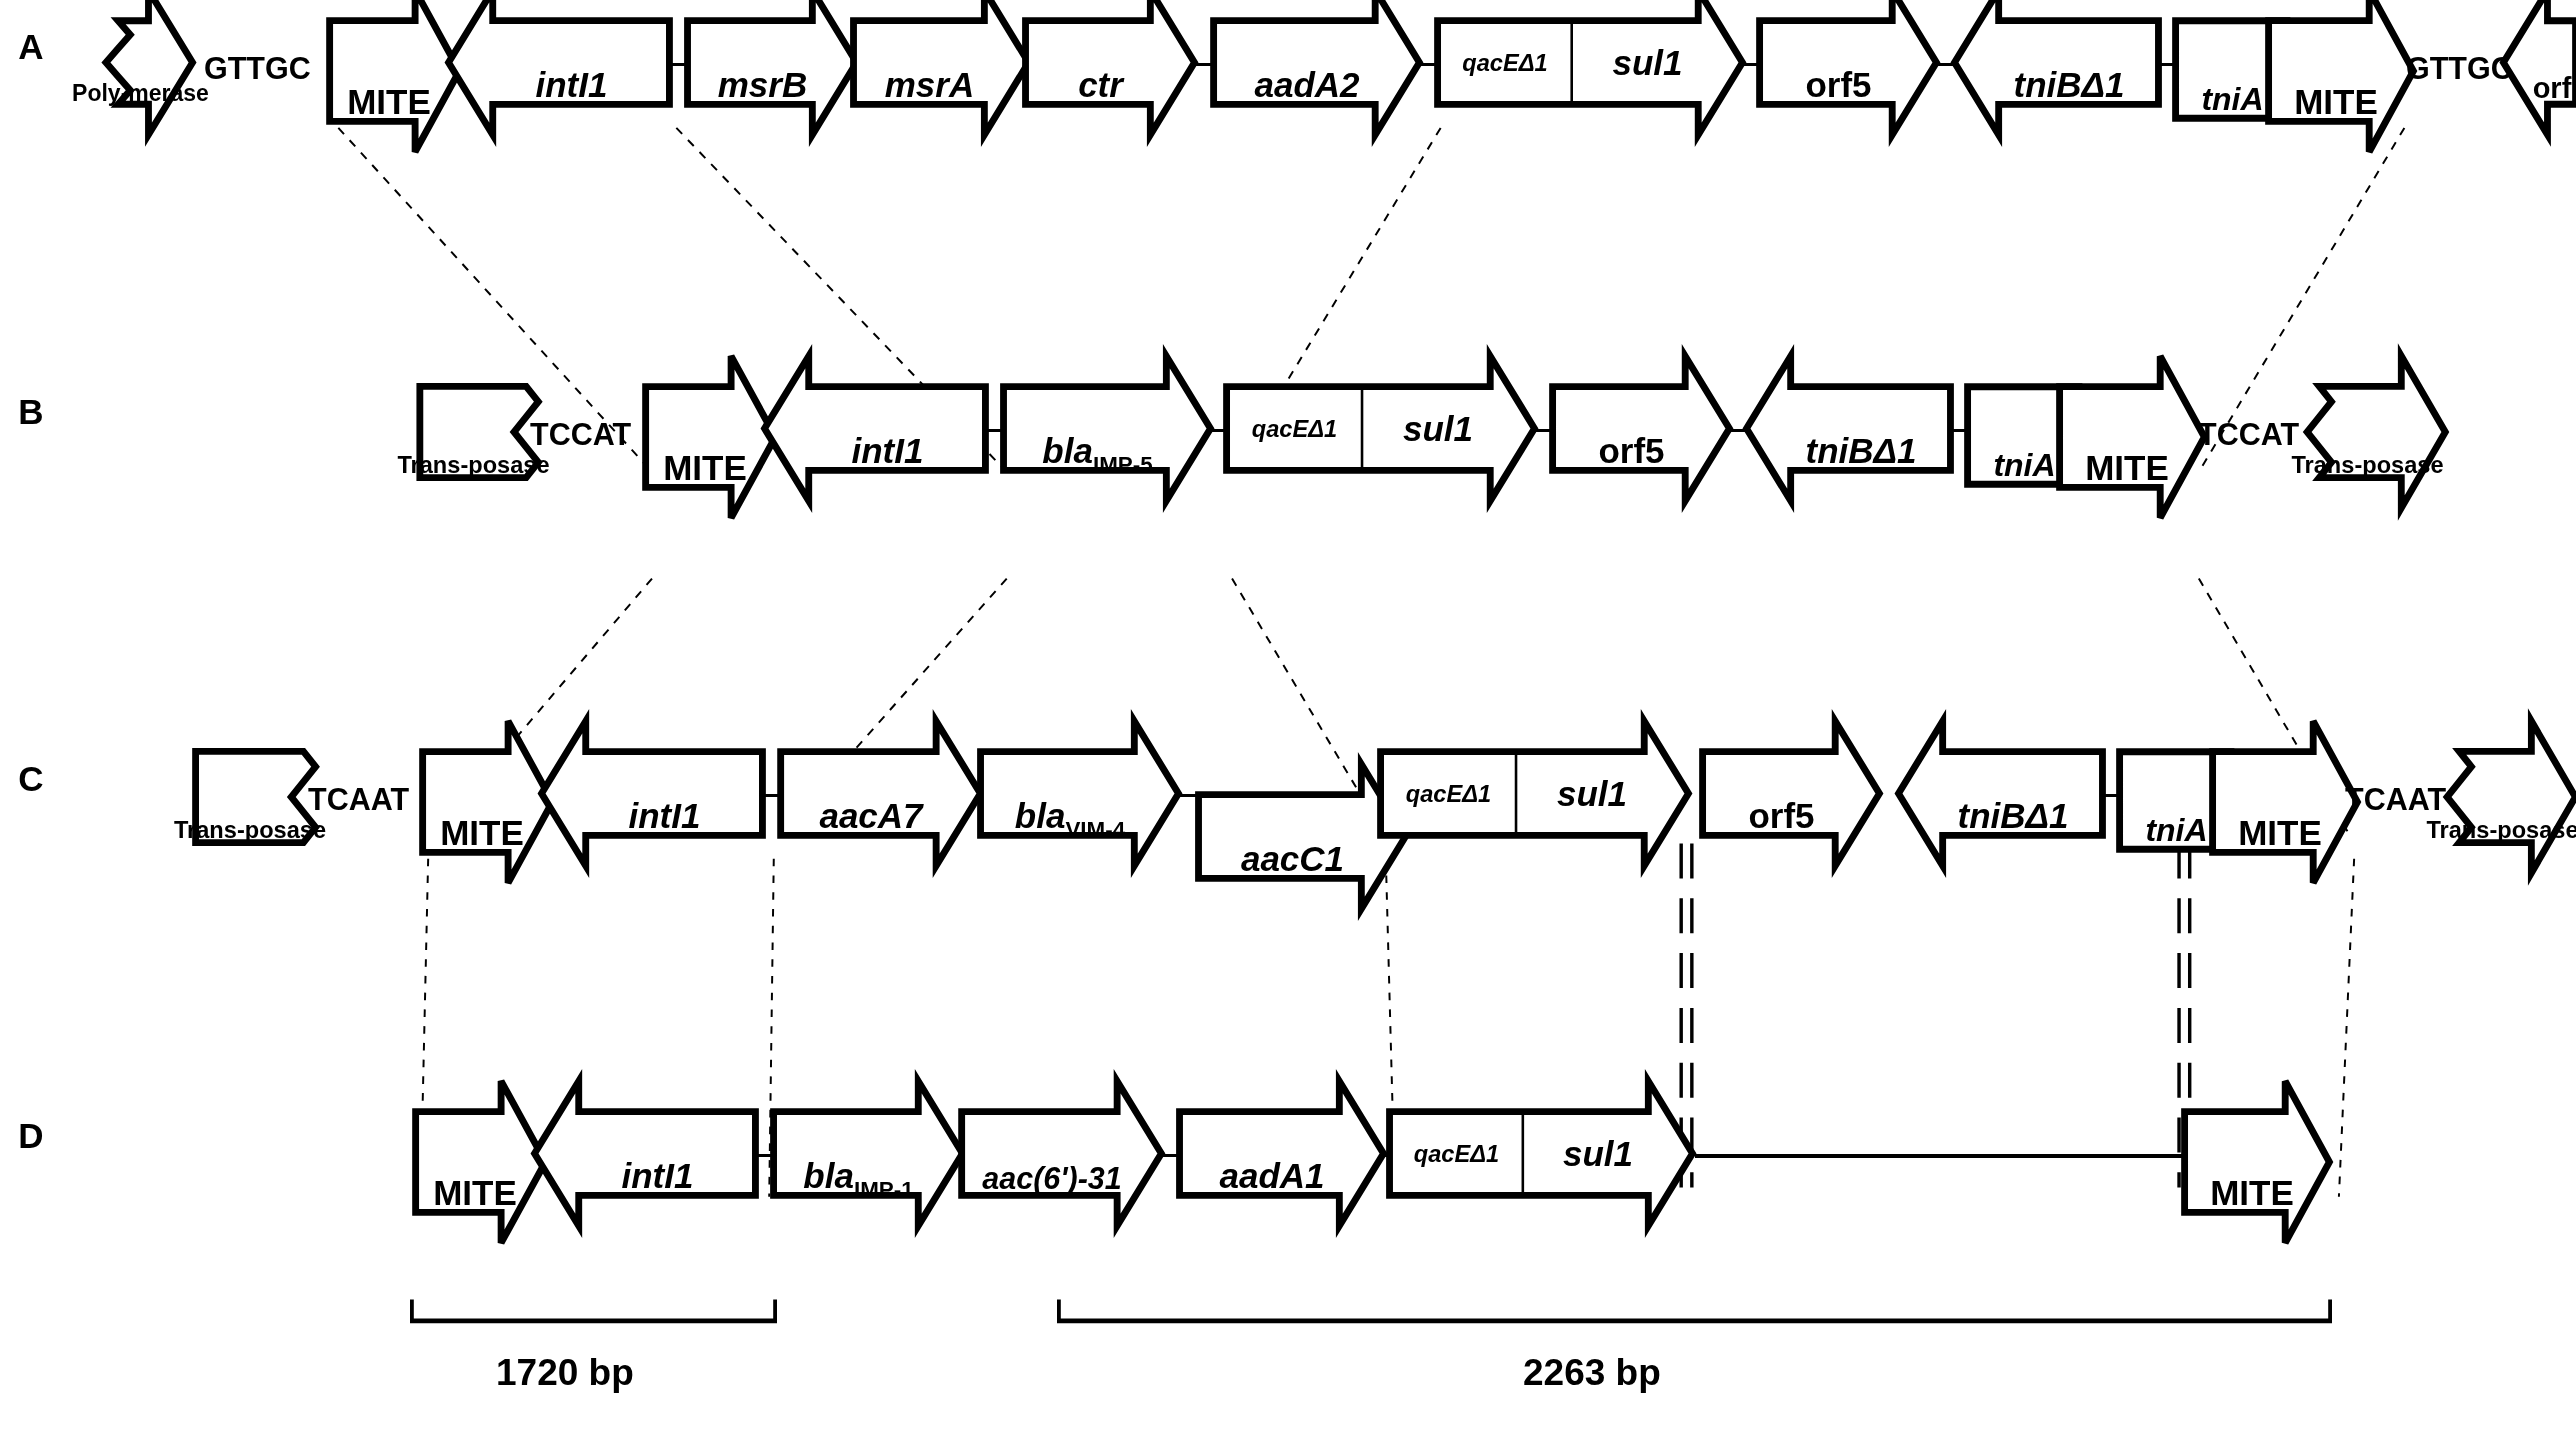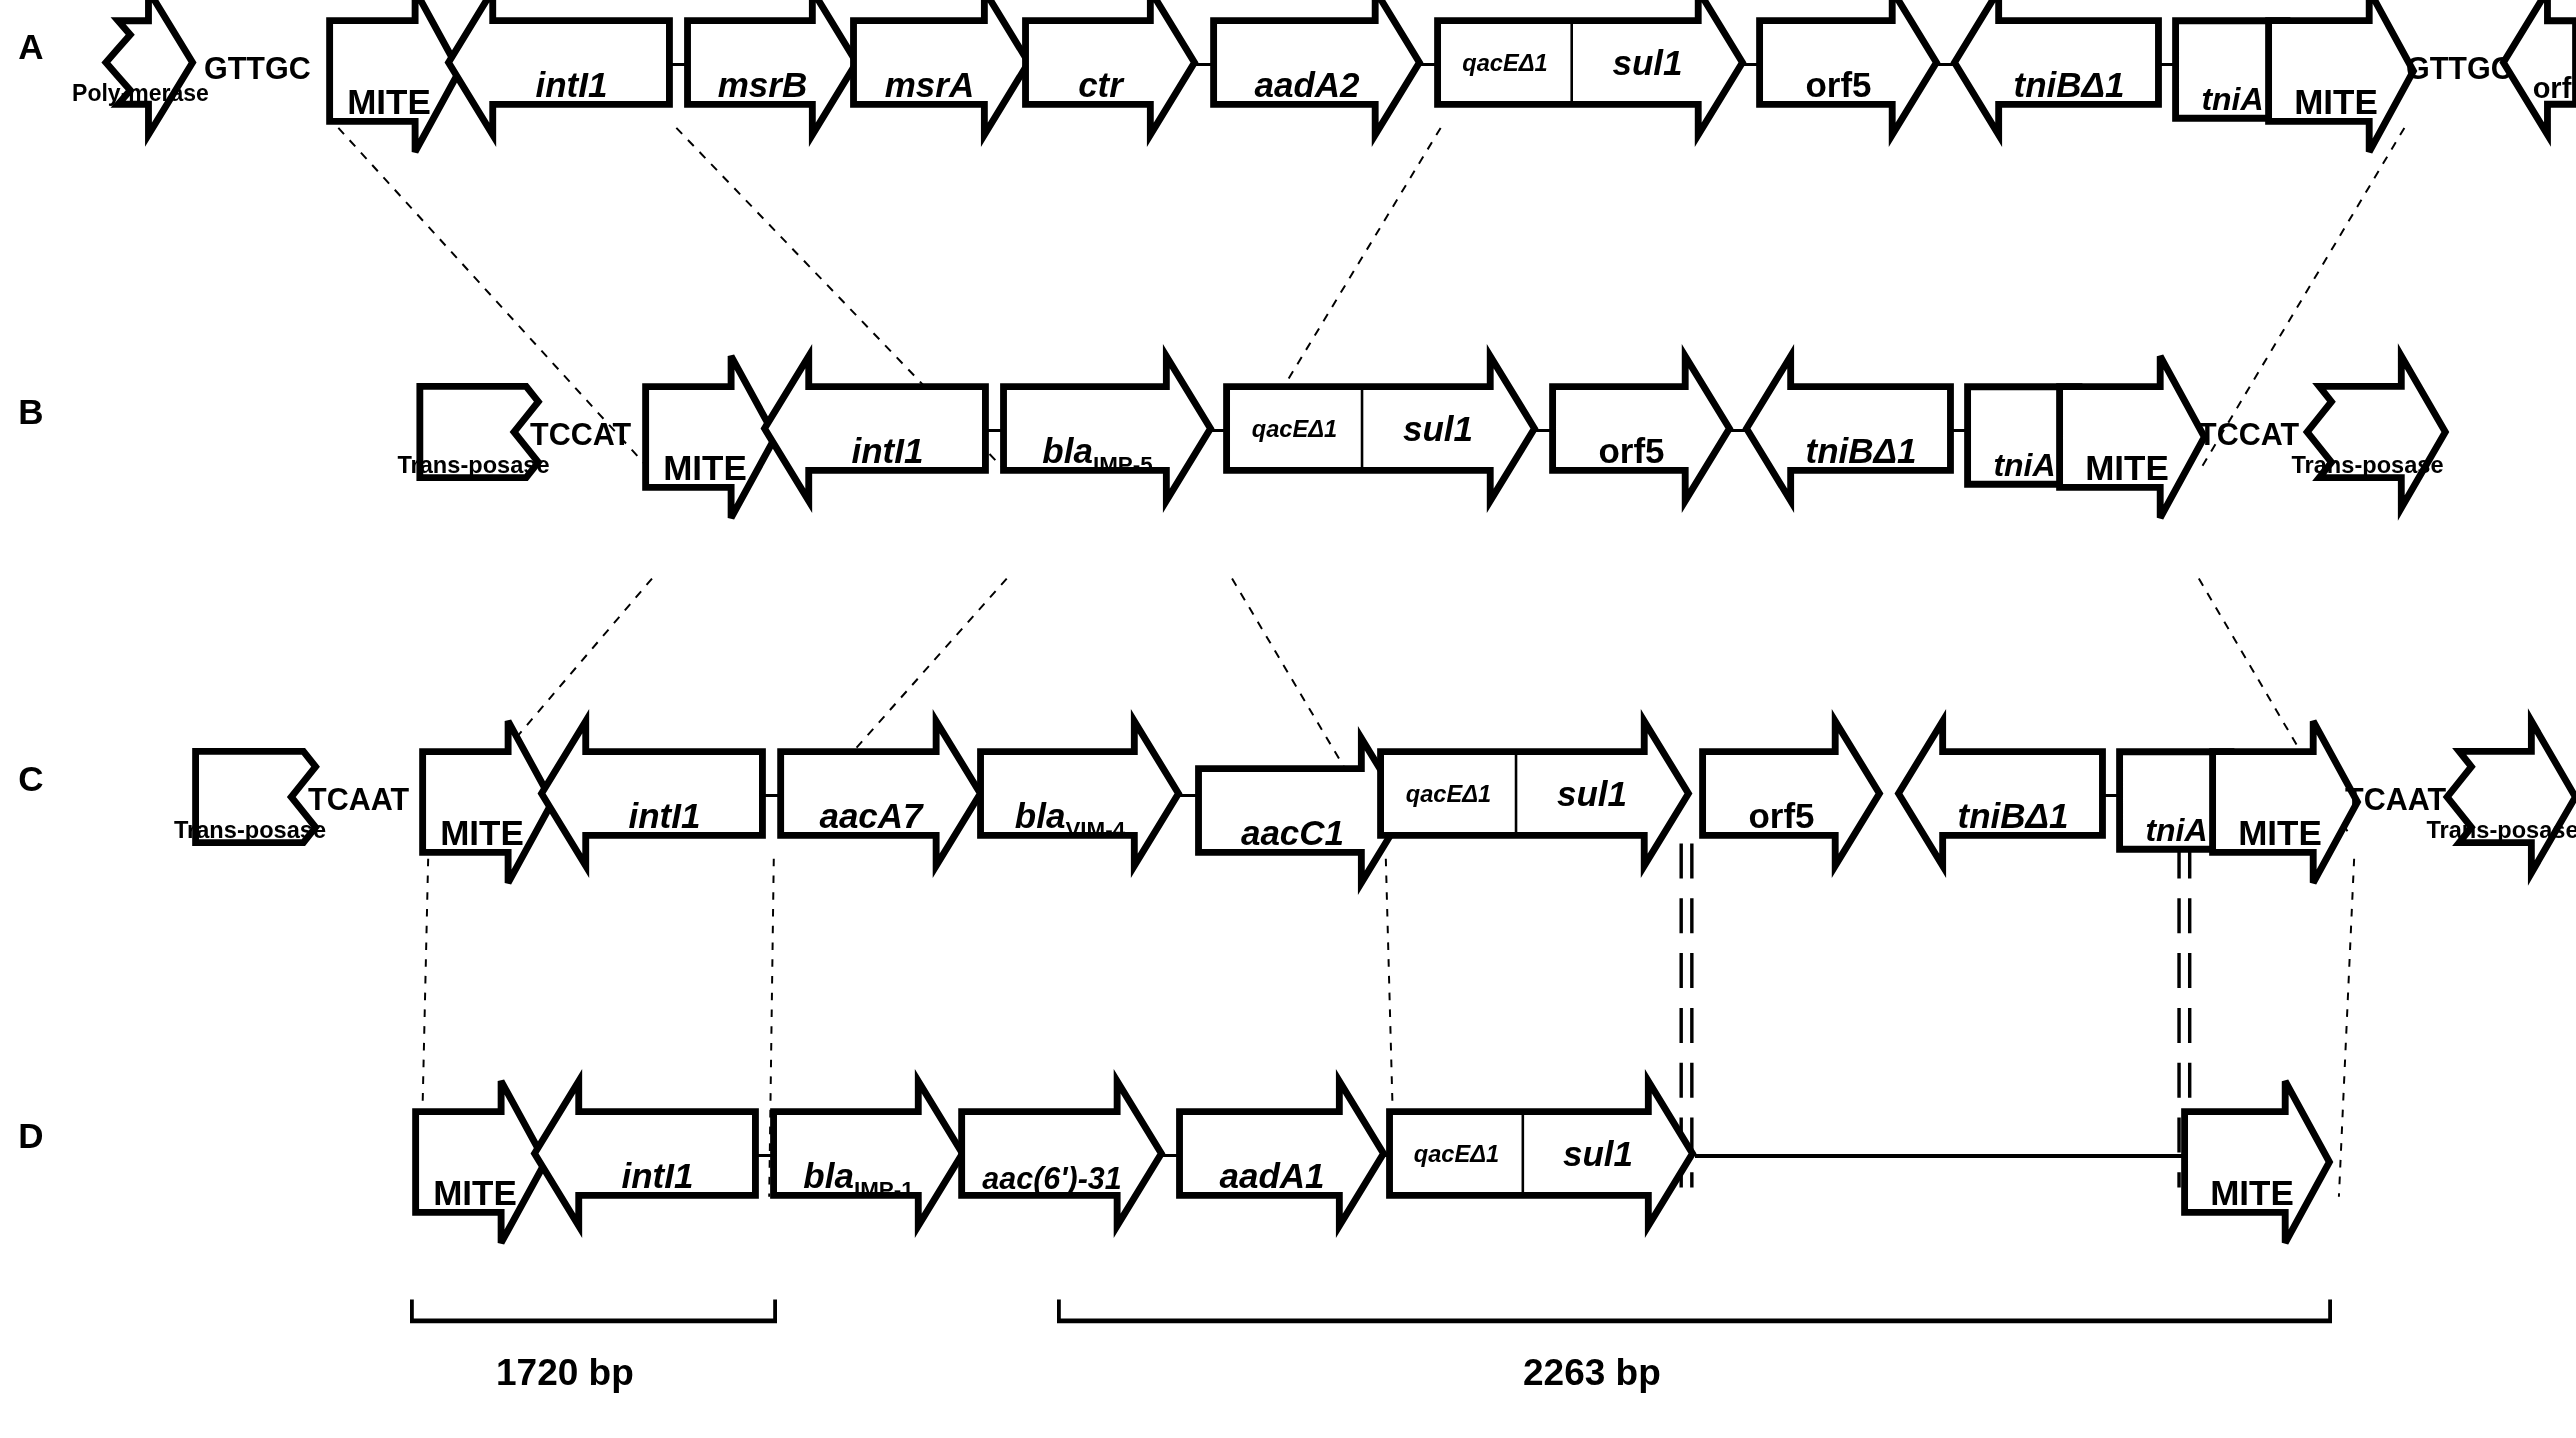--- a/index.html
+++ b/index.html
@@ -398,21 +398,21 @@
       <div class="gene" style="left: 981px; top: 752px; width: 198px; height: 84px;">
         <svg width="271" height="157" viewBox="-48 -48 356 206" style="margin:-37px 0 0 -37px">
           <path d="M0,0 L202,0 L202,-40 L260,55 L202,150 L202,110 L0,110 Z" fill="#fff" stroke="#000" stroke-width="9" stroke-linejoin="miter"></path>
         </svg>
         <div class="lbl" style="font-size: 35px; padding-right: 20px;">
           <span class="it">bla</span>
           <sub>VIM-4</sub>
         </div>
       </div>
       <div class="connector" style="left: 1179px; top: 794px; width: 20px;"></div>
-      <div class="gene" style="left: 1199px; top: 769px; width: 207px; height: 84px;">
+      <div class="gene" style="left: 1199px; top: 795px; width: 207px; height: 84px;">
         <svg width="280" height="157" viewBox="-48 -48 368 206" style="margin:-37px 0 0 -37px">
           <path d="M0,0 L214,0 L214,-40 L272,55 L214,150 L214,110 L0,110 Z" fill="#fff" stroke="#000" stroke-width="9" stroke-linejoin="miter"></path>
         </svg>
         <div class="lbl" style="font-size: 35px; padding-right: 20px;">
           <span class="it">aacC1</span>
         </div>
       </div>
       <div class="connector" style="left: 1406px; top: 794px; width: 17px;"></div>
       <div class="gene" style="left: 1381px; top: 752px; width: 308px; height: 84px;">
         <svg width="381" height="157" viewBox="-48 -48 500 206" style="margin:-37px 0 0 -37px">

